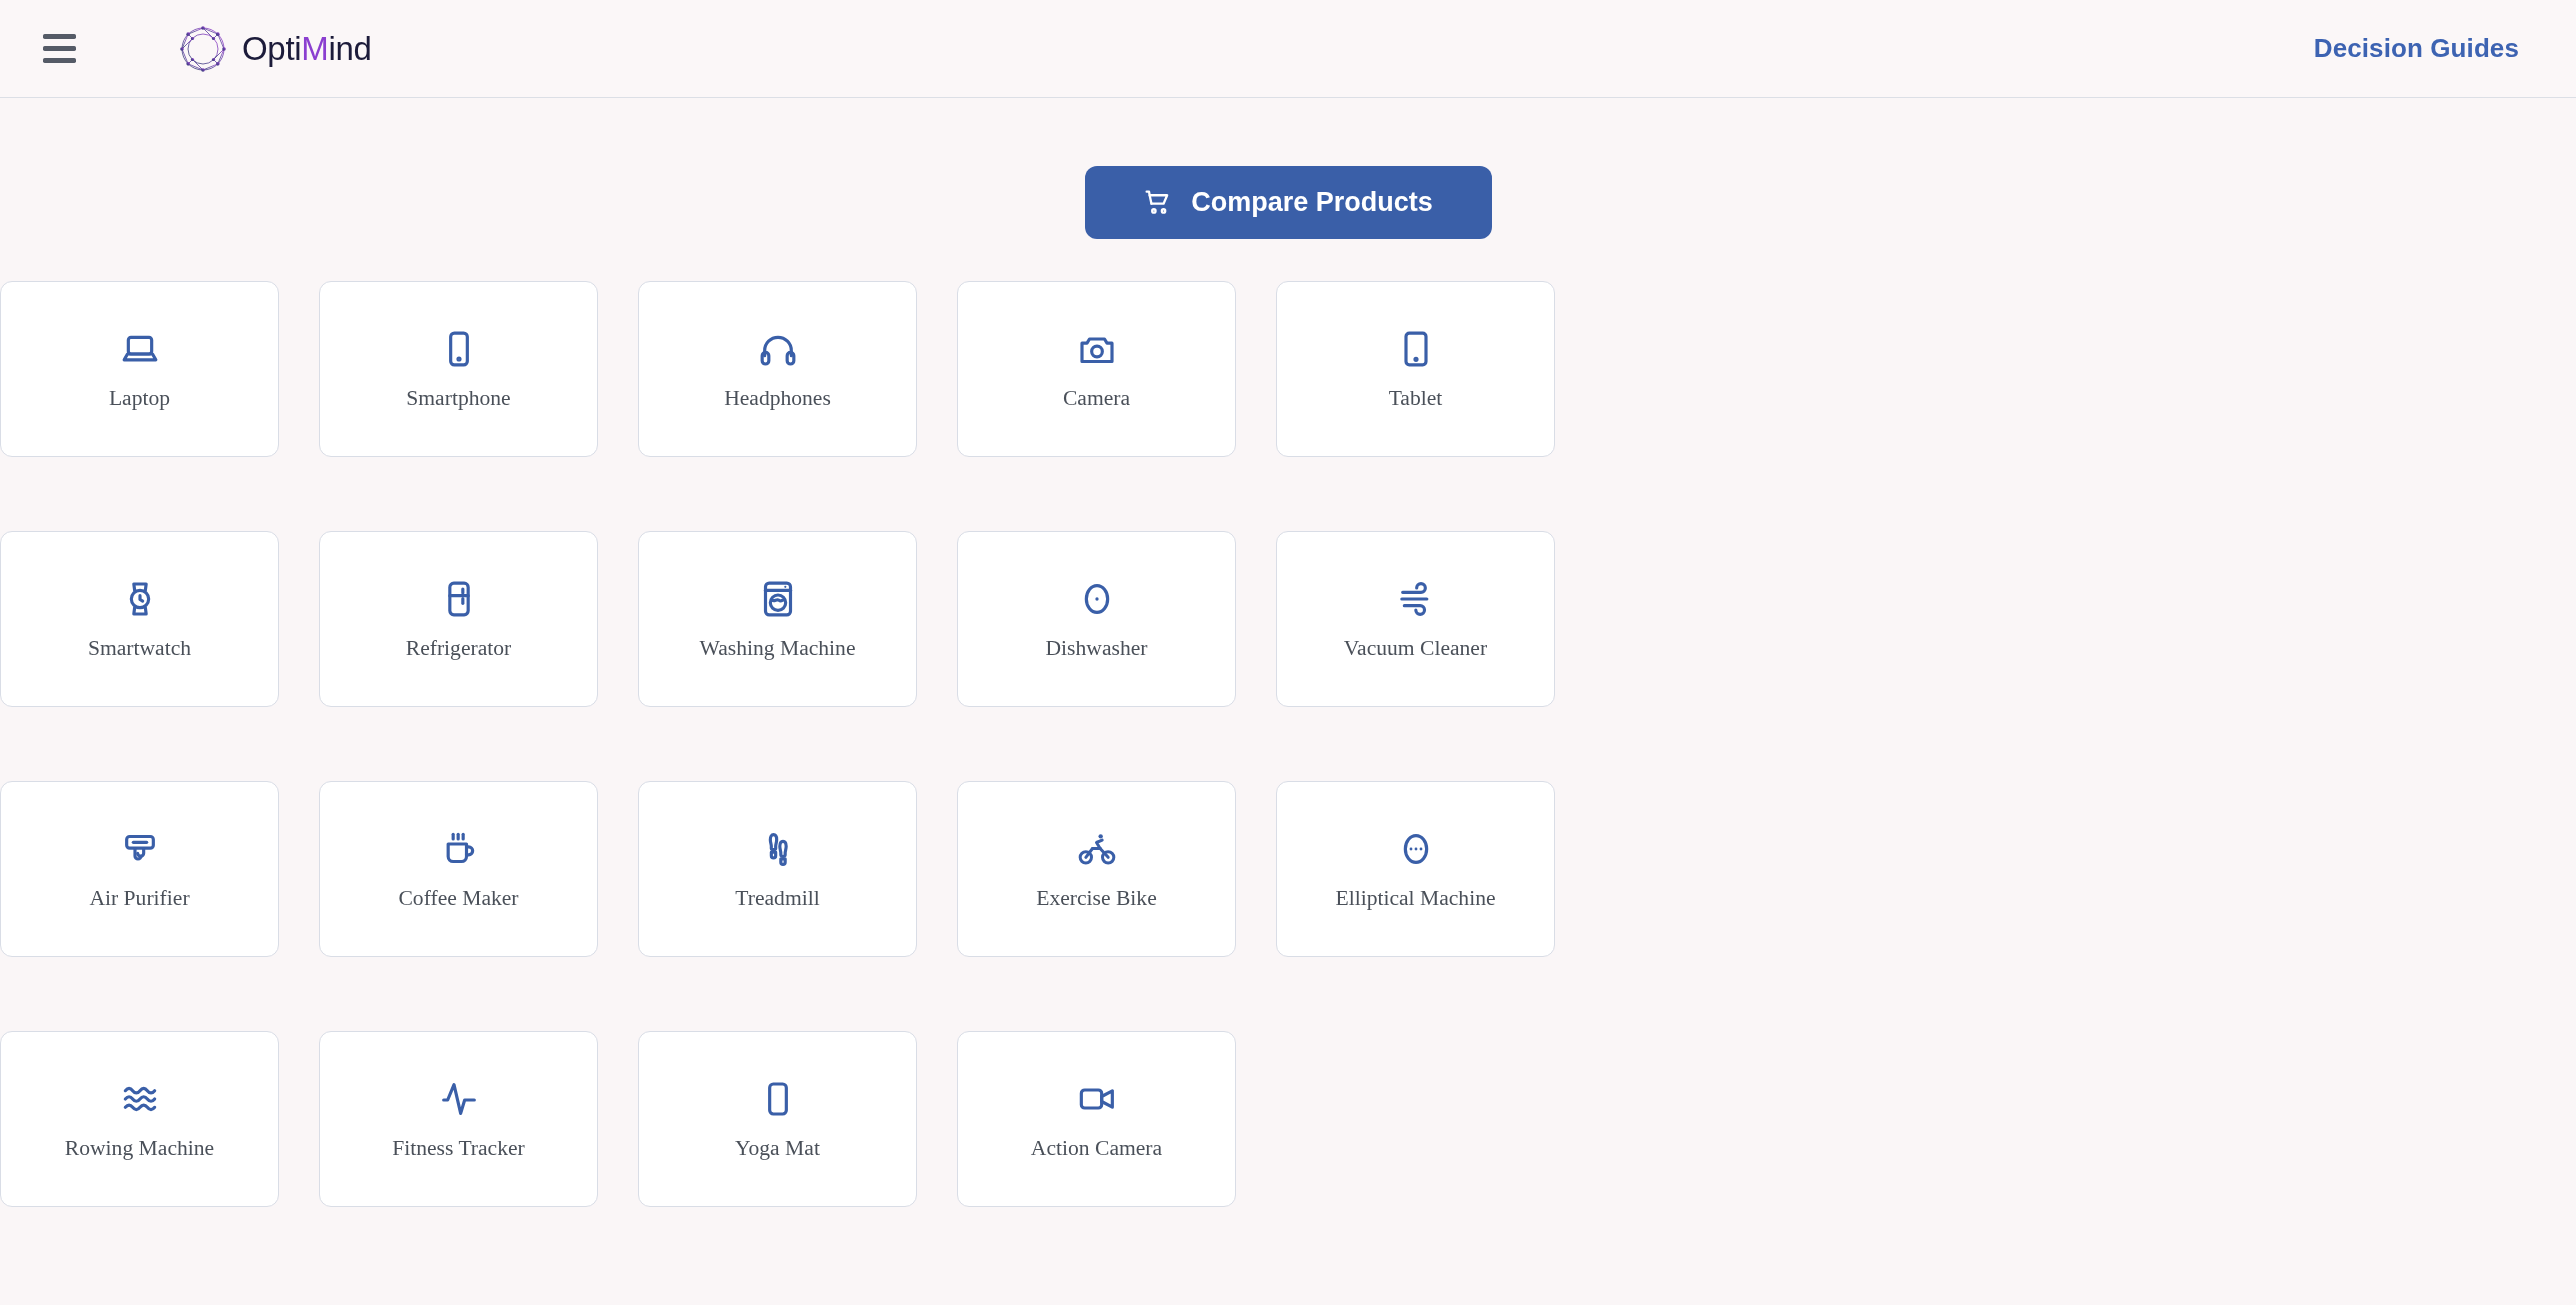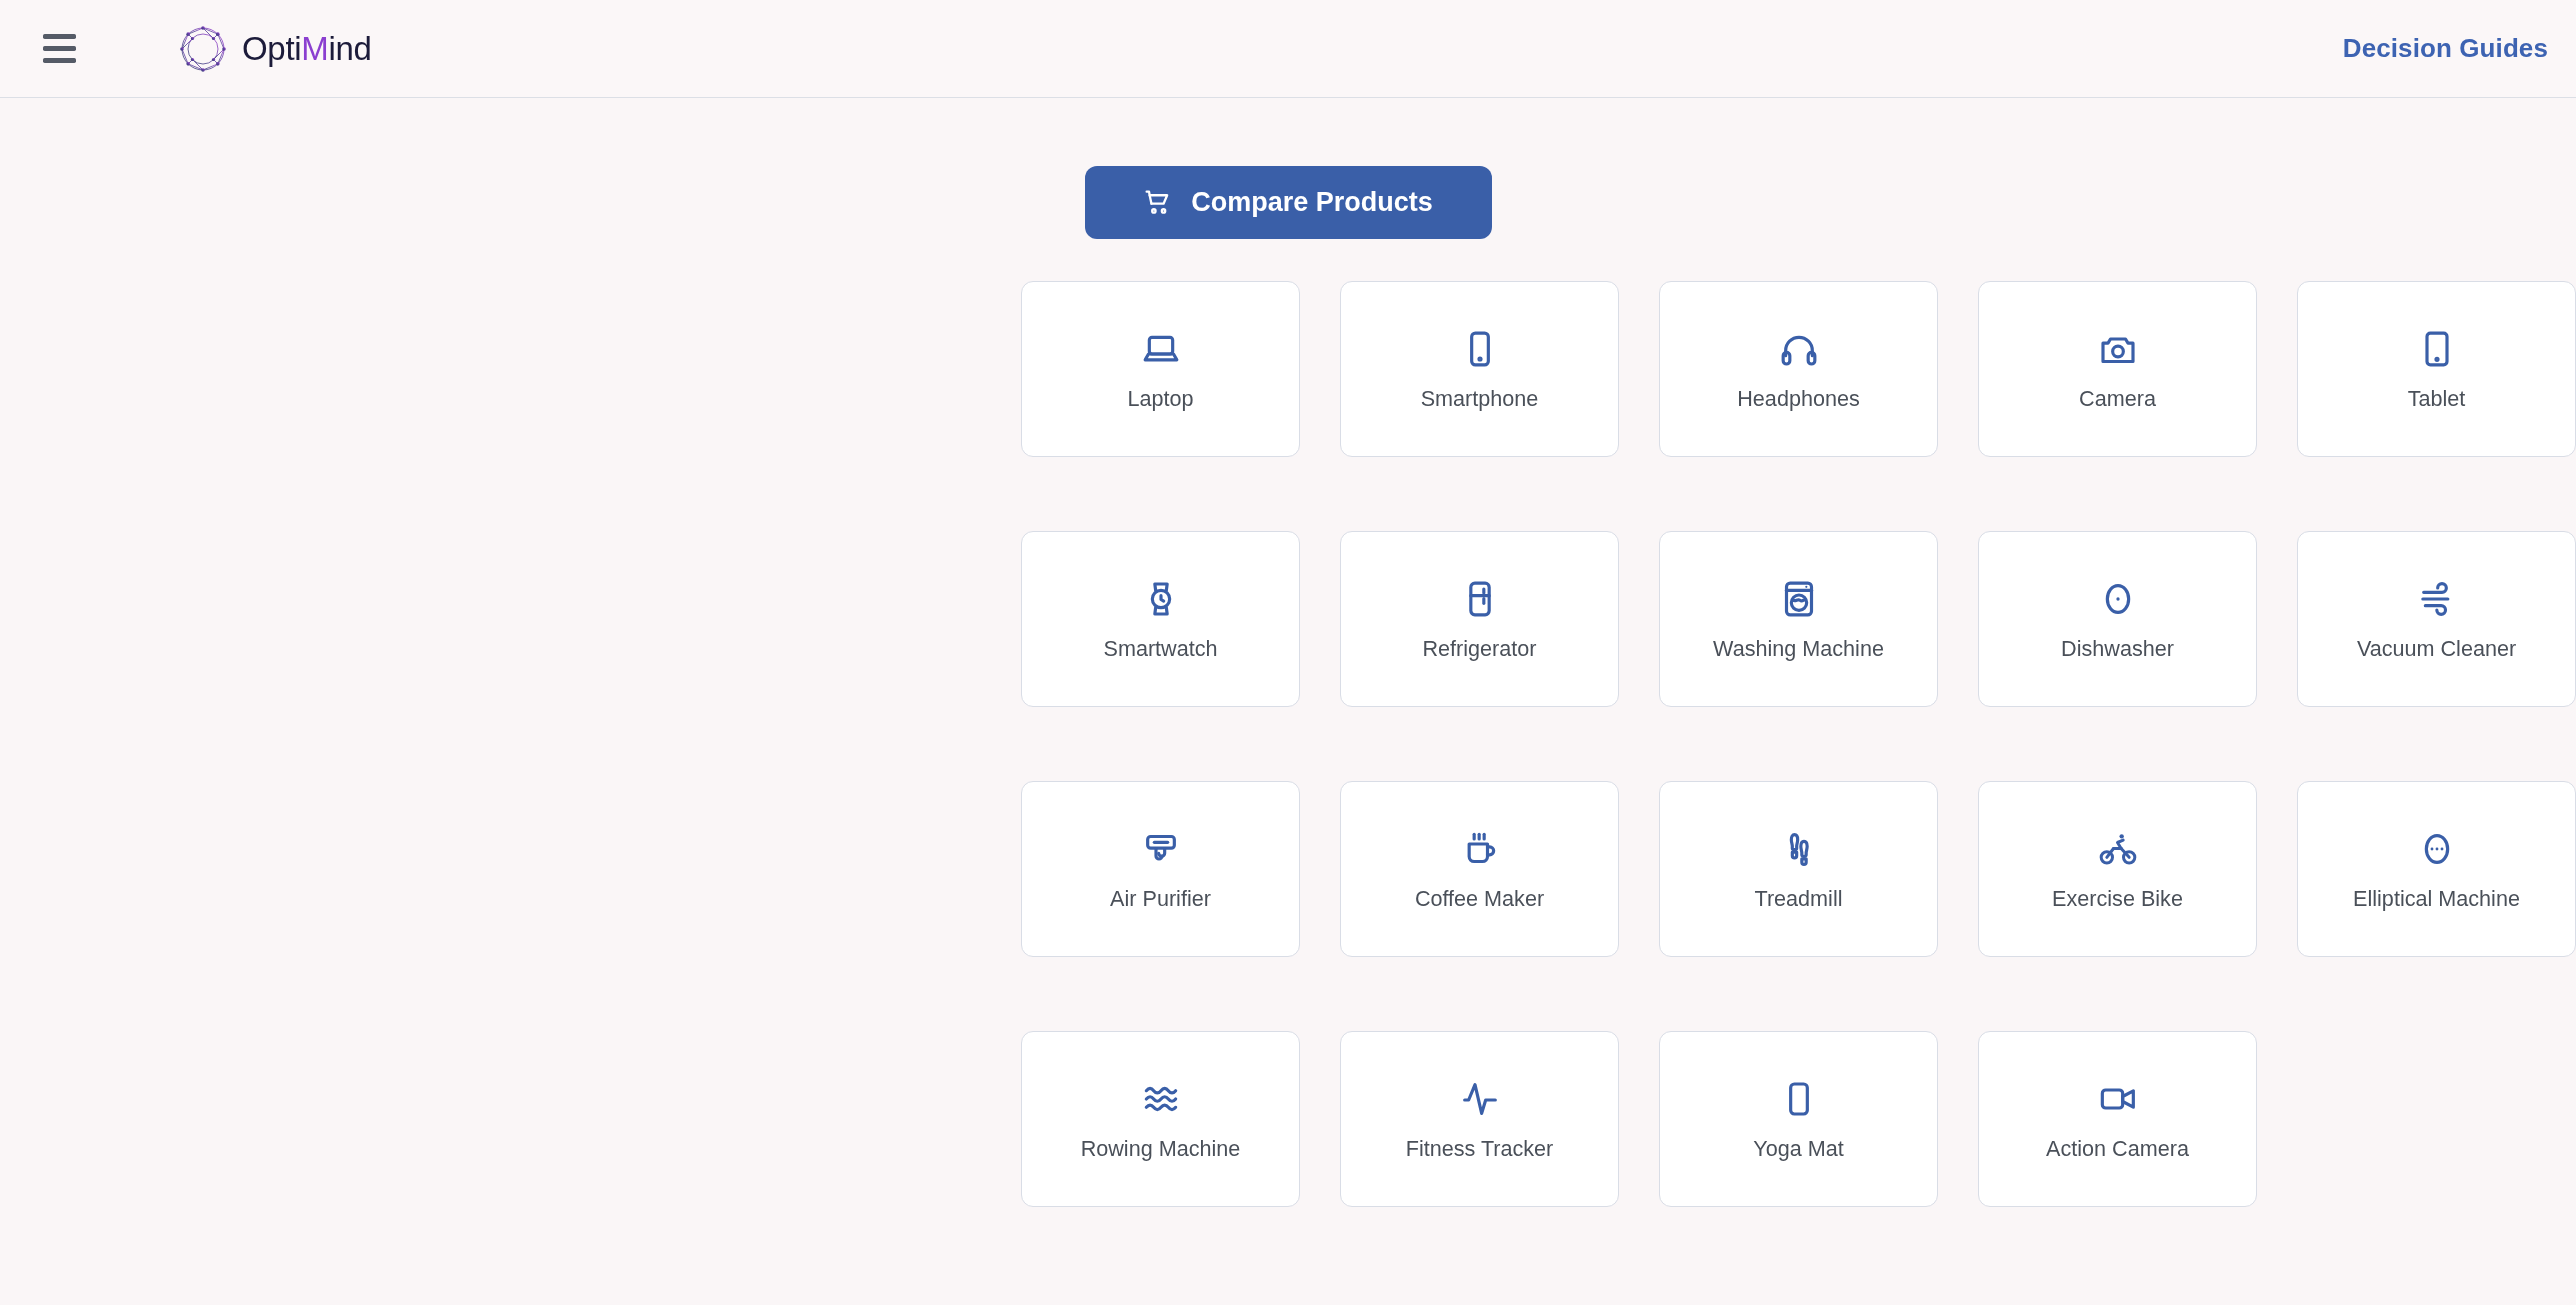--- a/index.html
+++ b/index.html
@@ -12,21 +12,21 @@
     overflow: hidden;
   }
 
   
   .header {
     height: 98px;
     background: #fbf7f8;
     border-bottom: 1.7px solid #dcdfe6;
     display: flex;
     align-items: center;
-    padding: 0 28px 0 35px;
+    padding: 0 57px 0 35px;
     position: relative;
   }
 
   .hamburger {
     width: 48px;
     height: 48px;
     display: flex;
     flex-direction: column;
     justify-content: center;
     align-items: center;
@@ -92,21 +92,21 @@
     cursor: pointer;
     border: none;
     white-space: nowrap;
     font-family: "Liberation Sans", sans-serif;
   }
   .tab .tab-icon { display: flex; align-items: center; justify-content: center; flex: 0 0 auto; }
   .tab-active   { background: #3a5fa8; color: #ffffff; min-width: 407px; }
   .tab-inactive { background: #ccd2dc; color: #4c525d; min-width: 381px; }
 
   
-  .grid-wrap { display: flex; justify-content: flex-end; margin-top: 42px; }
+  .grid-wrap { display: flex; justify-content: flex-start; margin-top: 42px; font-family: Liberation Serif, serif; }
   .grid {
     display: grid;
     grid-template-columns: repeat(5, 279px);
     grid-auto-rows: 176px;
     column-gap: 40px;
     row-gap: 74px;
   }
 
   .card {
     background: #ffffff;

